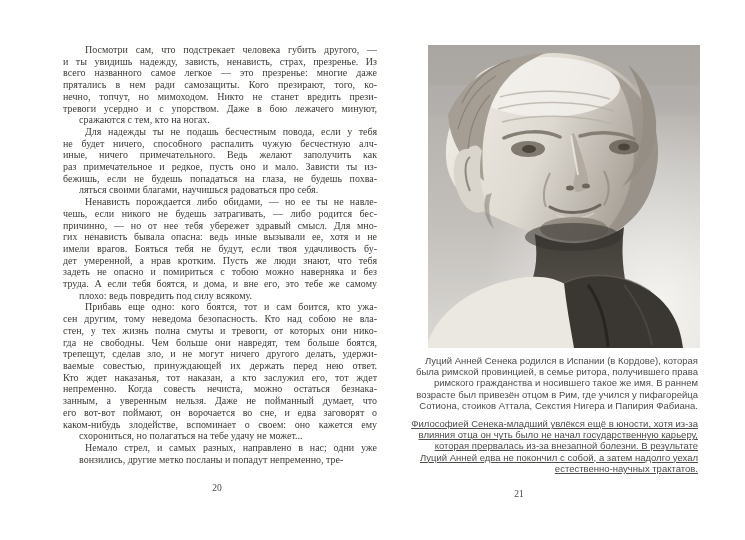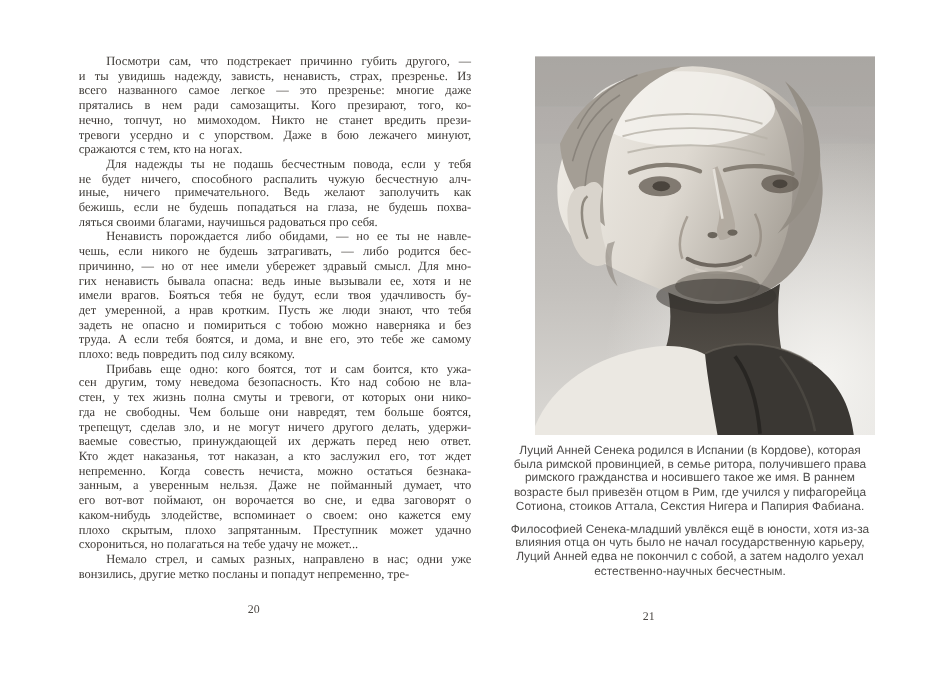--- a/index.html
+++ b/index.html
@@ -27,32 +27,32 @@
     line-height: 11.7px;
   }
   .bodytext .para { margin: 0; }
   .bodytext .line {
     white-space: nowrap;
     overflow: hidden;
     text-align: justify;
     text-align-last: justify;
   }
   .bodytext .para .line:first-child { padding-left: 22px; }
-  .bodytext .para .line:last-child { text-align-last: left; }
+  .bodytext .para .line:last-child { text-align-last: left; margin-left: 16px; }
 
   
   .pagenum {
     position: absolute;
     width: 80px;
     text-align: center;
     font-size: 9.5px;
     color: var(--page-number, #4a4642);
     font-family: "Liberation Serif", "DejaVu Serif", serif;
   }
-  .pagenum-left  { left: 163px; top: 483px; }
+  .pagenum-left  { left: 177px; top: 483px; }
   .pagenum-right { left: 479px; top: 489px; }
 
   
   .photo-figure {
     position: absolute;
     left: 428px;
     top: 45px;
     width: 272px;
     height: 303px;
   }
@@ -64,74 +64,74 @@
     left: 406px;
     top: 355px;
     width: 292px;
     color: var(--caption-text, #4e4c4a);
     font-family: "Liberation Sans", "DejaVu Sans", sans-serif;
     font-size: 9.5px;
     line-height: 11.2px;
     text-align: center;
   }
   .caption .para { margin: 0; }
-  .caption .para + .para { margin-top: 7px; }
+  .caption .para + .para { margin-top: 7px; text-decoration: underline; }
   .caption .line {
     white-space: nowrap;
     overflow: hidden;
-    text-align: center;
+    text-align: right;
   }
 </style>
 </head>
 <body>
 
 <div class="spread">
 
   <div>
     <div class="bodytext">
       <div class="para">
-          <div class="line">Посмотри сам, что подстрекает причинно губить другого, —</div>
+          <div class="line">Посмотри сам, что подстрекает человека губить другого, —</div>
           <div class="line">и ты увидишь надежду, зависть, ненависть, страх, презренье. Из</div>
           <div class="line">всего названного самое легкое — это презренье: многие даже</div>
           <div class="line">прятались в нем ради самозащиты. Кого презирают, того, ко-</div>
           <div class="line">нечно, топчут, но мимоходом. Никто не станет вредить прези-</div>
           <div class="line">тревоги усердно и с упорством. Даже в бою лежачего минуют,</div>
           <div class="line">сражаются с тем, кто на ногах.</div>
         </div>
       <div class="para">
           <div class="line">Для надежды ты не подашь бесчестным повода, если у тебя</div>
           <div class="line">не будет ничего, способного распалить чужую бесчестную алч-</div>
           <div class="line">иные, ничего примечательного. Ведь желают заполучить как</div>
+          <div class="line">раз примечательное и редкое, пусть оно и мало. Зависти ты из-</div>
           <div class="line">бежишь, если не будешь попадаться на глаза, не будешь похва-</div>
           <div class="line">ляться своими благами, научишься радоваться про себя.</div>
         </div>
       <div class="para">
           <div class="line">Ненависть порождается либо обидами, — но ее ты не навле-</div>
           <div class="line">чешь, если никого не будешь затрагивать, — либо родится бес-</div>
-          <div class="line">причинно, — но от нее имели убережет здравый смысл. Для мно-</div>
+          <div class="line">причинно, — но от нее тебя убережет здравый смысл. Для мно-</div>
           <div class="line">гих ненависть бывала опасна: ведь иные вызывали ее, хотя и не</div>
           <div class="line">имели врагов. Бояться тебя не будут, если твоя удачливость бу-</div>
           <div class="line">дет умеренной, а нрав кротким. Пусть же люди знают, что тебя</div>
           <div class="line">задеть не опасно и помириться с тобою можно наверняка и без</div>
           <div class="line">труда. А если тебя боятся, и дома, и вне его, это тебе же самому</div>
           <div class="line">плохо: ведь повредить под силу всякому.</div>
         </div>
       <div class="para">
           <div class="line">Прибавь еще одно: кого боятся, тот и сам боится, кто ужа-</div>
           <div class="line">сен другим, тому неведома безопасность. Кто над собою не вла-</div>
           <div class="line">стен, у тех жизнь полна смуты и тревоги, от которых они нико-</div>
           <div class="line">гда не свободны. Чем больше они навредят, тем больше боятся,</div>
           <div class="line">трепещут, сделав зло, и не могут ничего другого делать, удержи-</div>
           <div class="line">ваемые совестью, принуждающей их держать перед нею ответ.</div>
           <div class="line">Кто ждет наказанья, тот наказан, а кто заслужил его, тот ждет</div>
           <div class="line">непременно. Когда совесть нечиста, можно остаться безнака-</div>
           <div class="line">занным, а уверенным нельзя. Даже не пойманный думает, что</div>
           <div class="line">его вот-вот поймают, он ворочается во сне, и едва заговорят о</div>
           <div class="line">каком-нибудь злодействе, вспоминает о своем: оно кажется ему</div>
-          <div class="line">плохо скрытым, плохо запрятанным. Преступник может удачно</div>
           <div class="line">схорониться, но полагаться на тебе удачу не может...</div>
         </div>
       <div class="para">
           <div class="line">Немало стрел, и самых разных, направлено в нас; одни уже</div>
           <div class="line">вонзились, другие метко посланы и попадут непременно, тре-</div>
         </div>
     </div>
     <div class="pagenum pagenum-left">20</div>
   </div>
 
@@ -223,21 +223,22 @@
       <div class="para">
           <div class="line">Луций Анней Сенека родился в Испании (в Кордове), которая</div>
           <div class="line">была римской провинцией, в семье ритора, получившего права</div>
           <div class="line">римского гражданства и носившего такое же имя. В раннем</div>
           <div class="line">возрасте был привезён отцом в Рим, где учился у пифагорейца</div>
           <div class="line">Сотиона, стоиков Аттала, Секстия Нигера и Папирия Фабиана.</div>
         </div>
       <div class="para">
           <div class="line">Философией Сенека-младший увлёкся ещё в юности, хотя из-за</div>
           <div class="line">влияния отца он чуть было не начал государственную карьеру,</div>
+          <div class="line">которая прервалась из-за внезапной болезни. В результате</div>
           <div class="line">Луций Анней едва не покончил с собой, а затем надолго уехал</div>
-          <div class="line">естественно-научных бесчестным.</div>
+          <div class="line">естественно-научных трактатов.</div>
         </div>
     </div>
 
     <div class="pagenum pagenum-right">21</div>
   </div>
 
 </div>
 
 </body></html>

